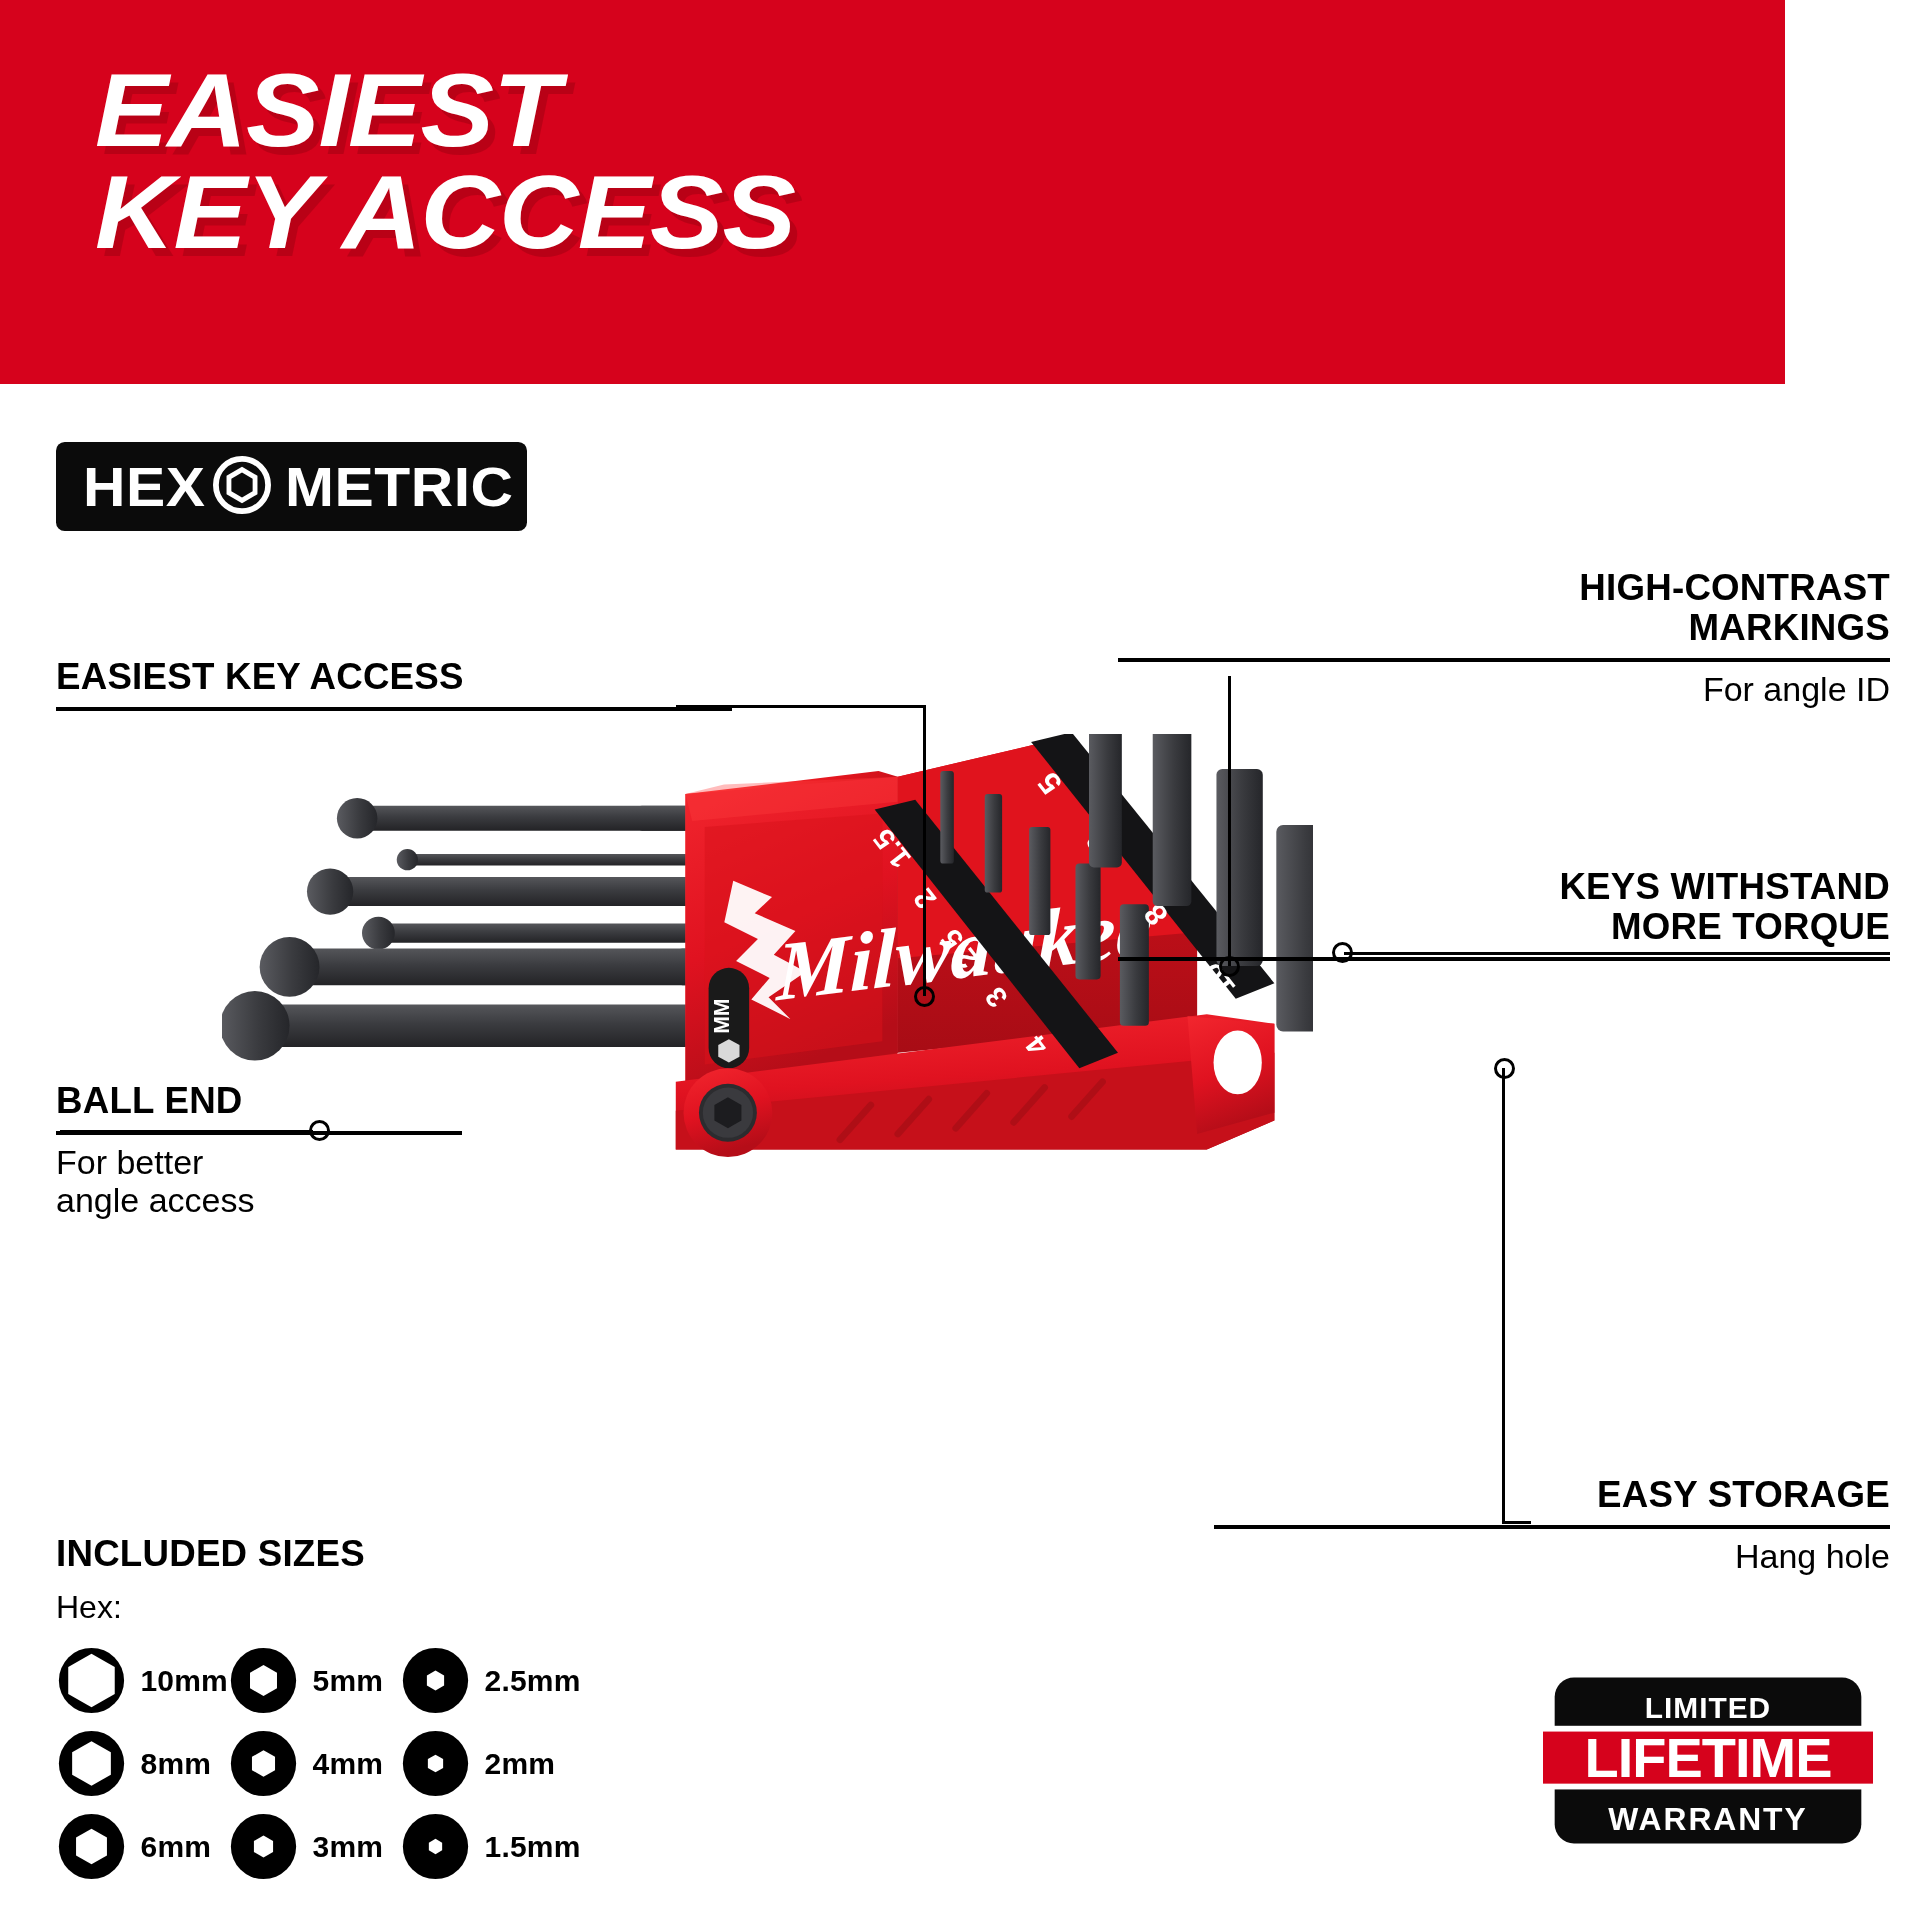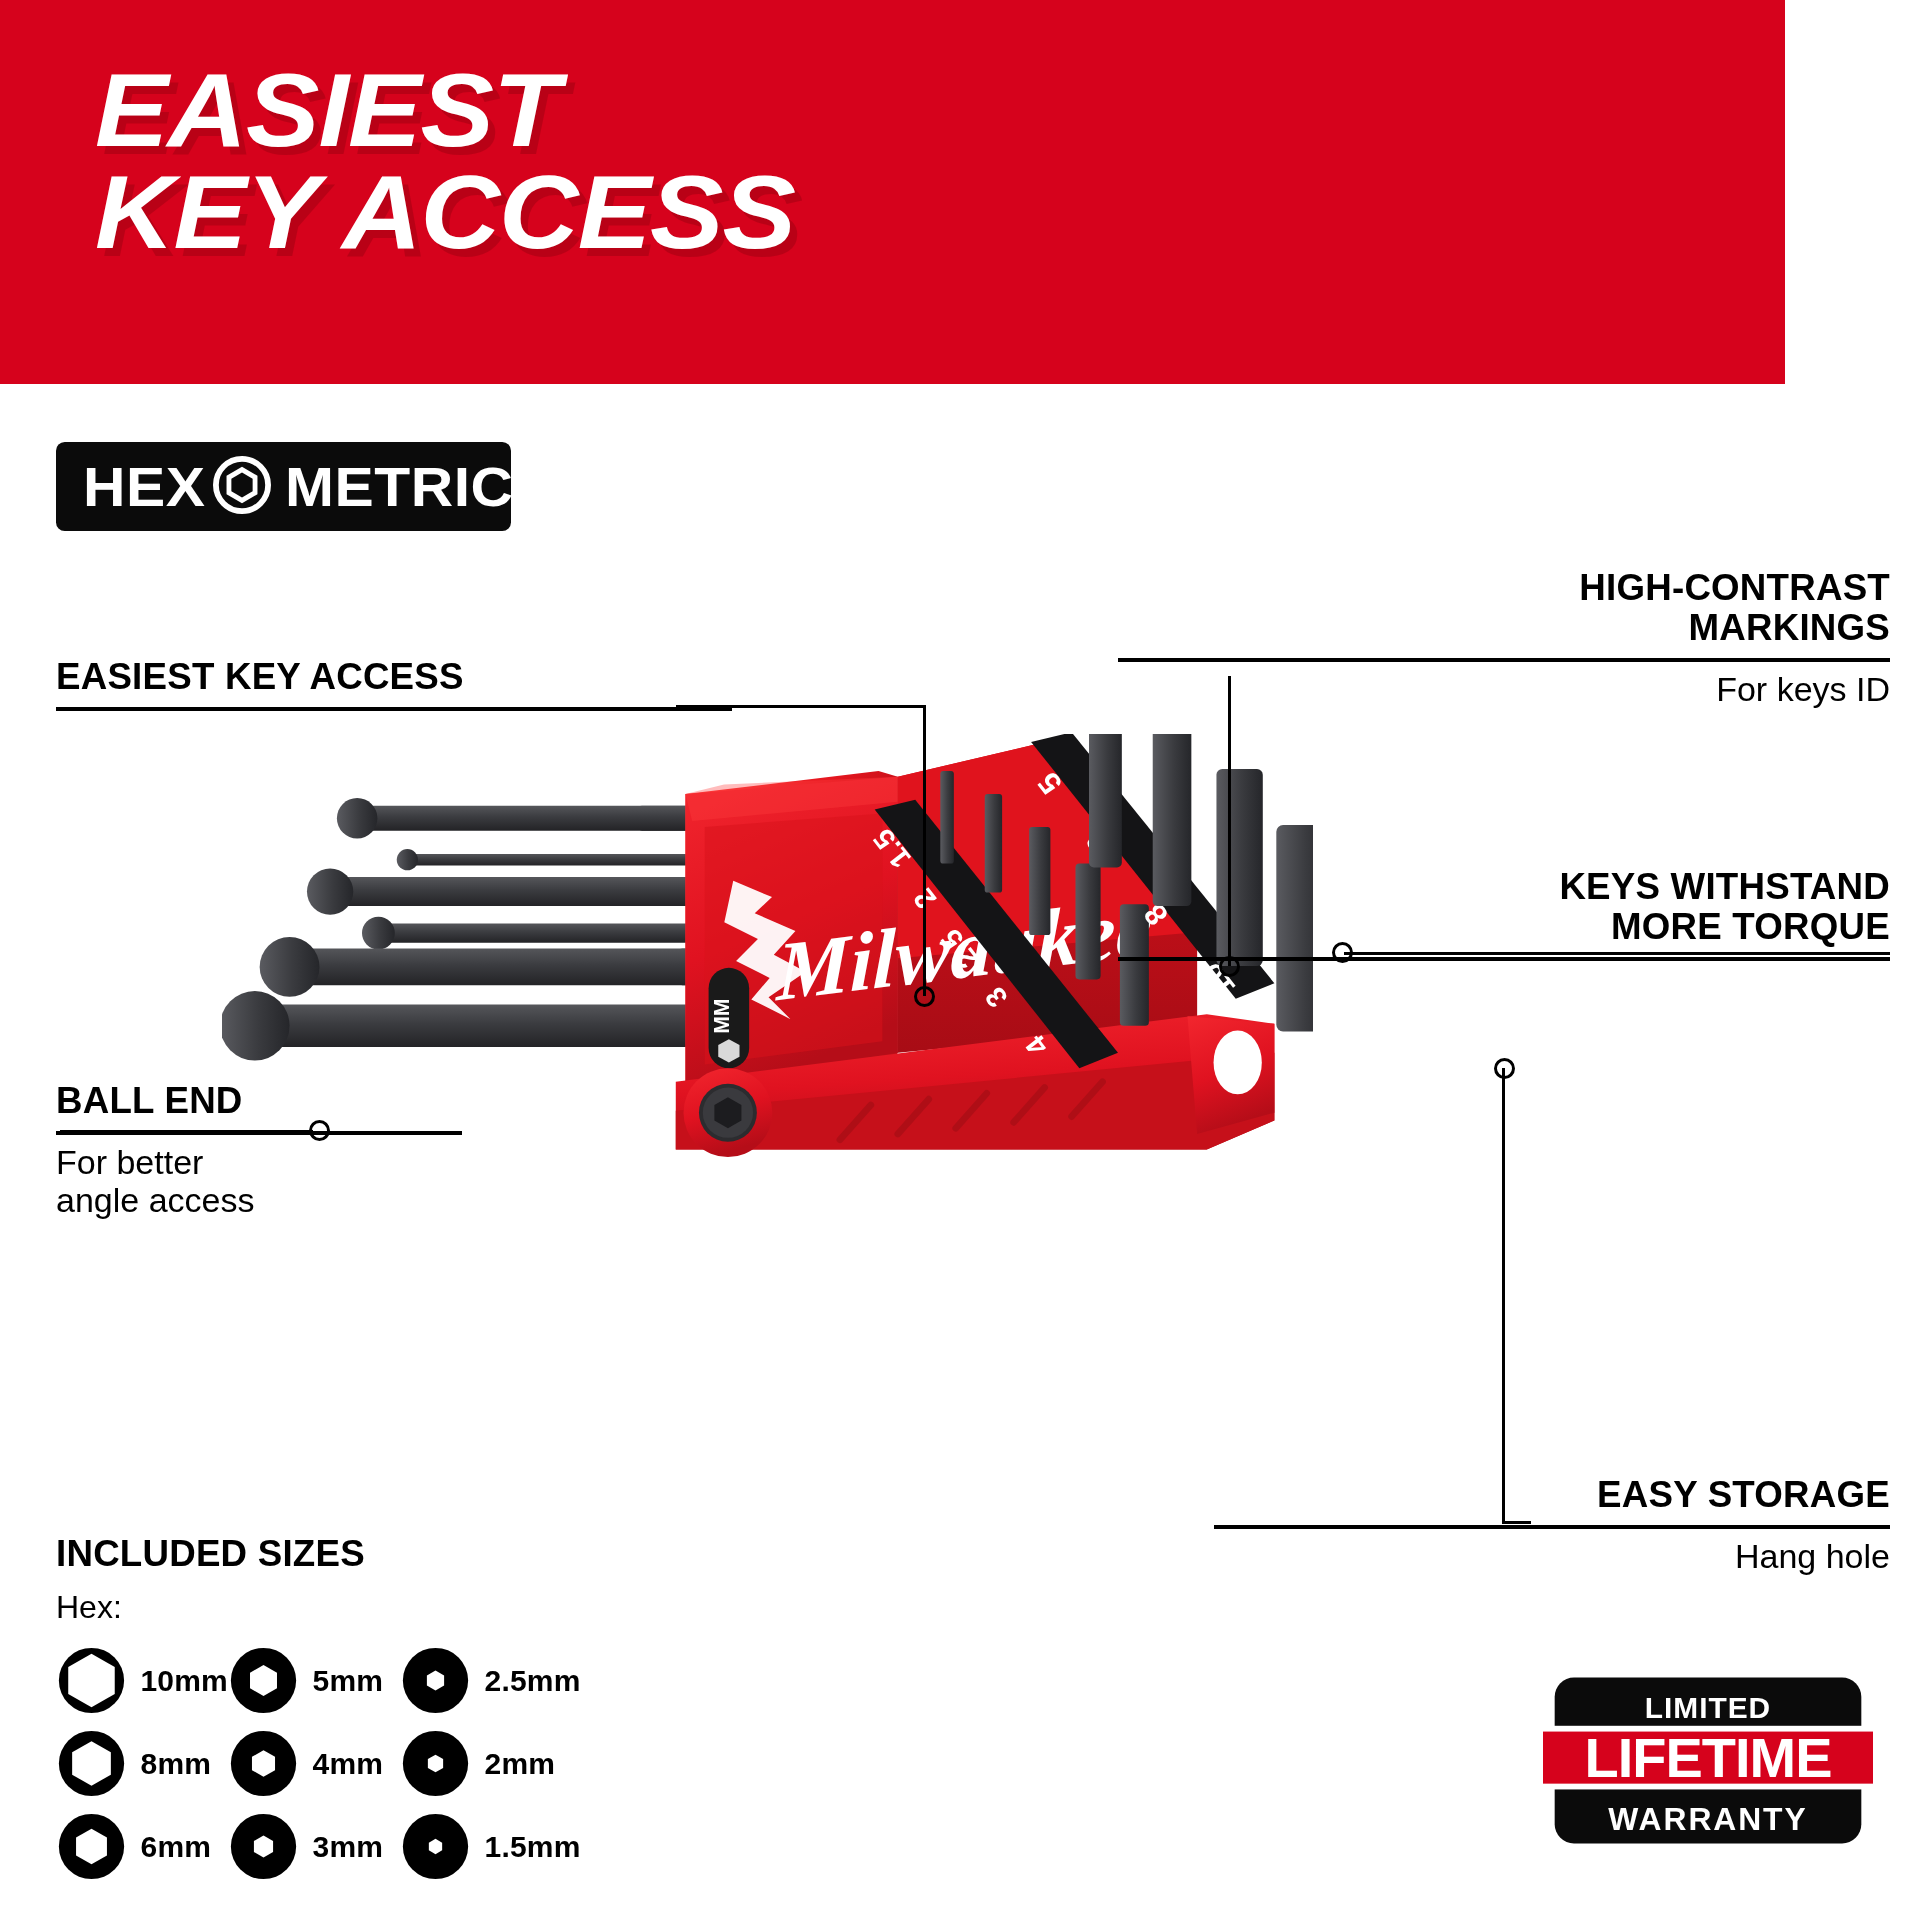--- a/index.html
+++ b/index.html
@@ -41,21 +41,21 @@
     transform-origin: left top;
   }
   #banner-title .line { display: block; white-space: nowrap; }
 
   
   #hex-metric-badge {
     position: absolute;
     left: 56px;
     top: 442px;
     height: 89px;
-    padding: 0 9px 0 27px;
+    padding: 0 25px 0 27px;
     background: #0b0b0b;
     border-radius: 8.7px;
     display: flex;
     align-items: center;
     gap: 13.5px;
   }
   #hex-metric-badge .bt {
     color: #ffffff;
     font-weight: 700;
     font-size: 56px;
@@ -316,21 +316,21 @@
   <div class="sub">For better</div>
   <div class="sub">angle access</div>
 </div>
 <div class="leader h" style="left:60px; top:1130px; width:253px;"></div>
 <div class="dot" style="left:309px; top:1120px;"></div>
 
 <div class="callout right" style="right:41px; top:568px; width:772px;">
   <div class="hdr">HIGH-CONTRAST</div>
   <div class="hdr">MARKINGS</div>
   <div class="rule"></div>
-  <div class="sub">For keys ID</div>
+  <div class="sub">For angle ID</div>
 </div>
 <div class="leader v" style="left:1228px; top:676px; height:290px;"></div>
 <div class="dot" style="left:1219px; top:956px;"></div>
 
 <div class="callout right" style="right:41px; top:867px; width:772px;">
   <div class="hdr">KEYS WITHSTAND</div>
   <div class="hdr">MORE TORQUE</div>
   <div class="rule"></div>
 </div>
 <div class="leader h" style="left:1344px; top:952px; width:546px;"></div>

